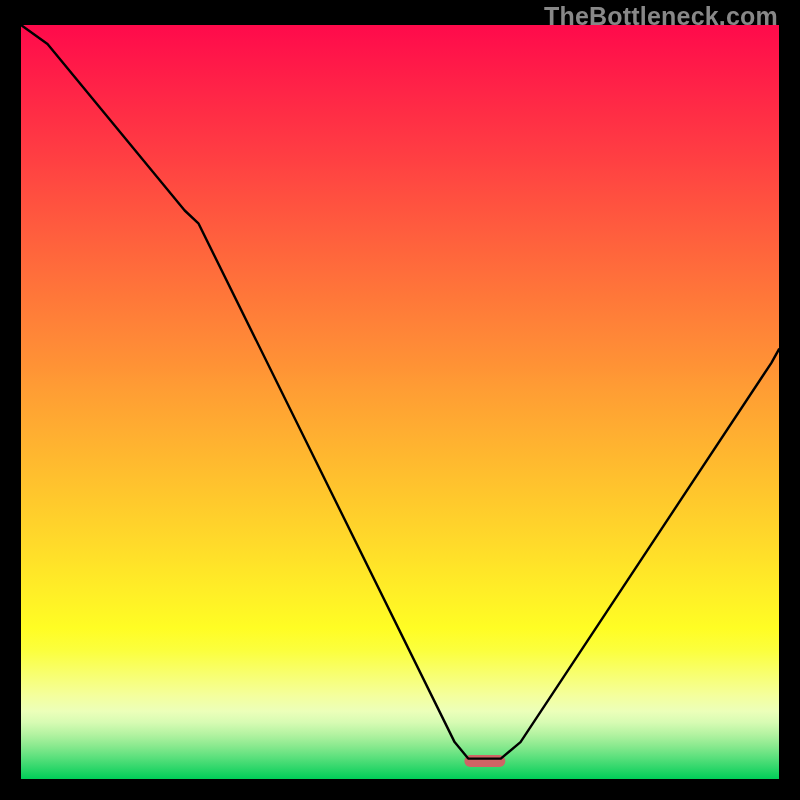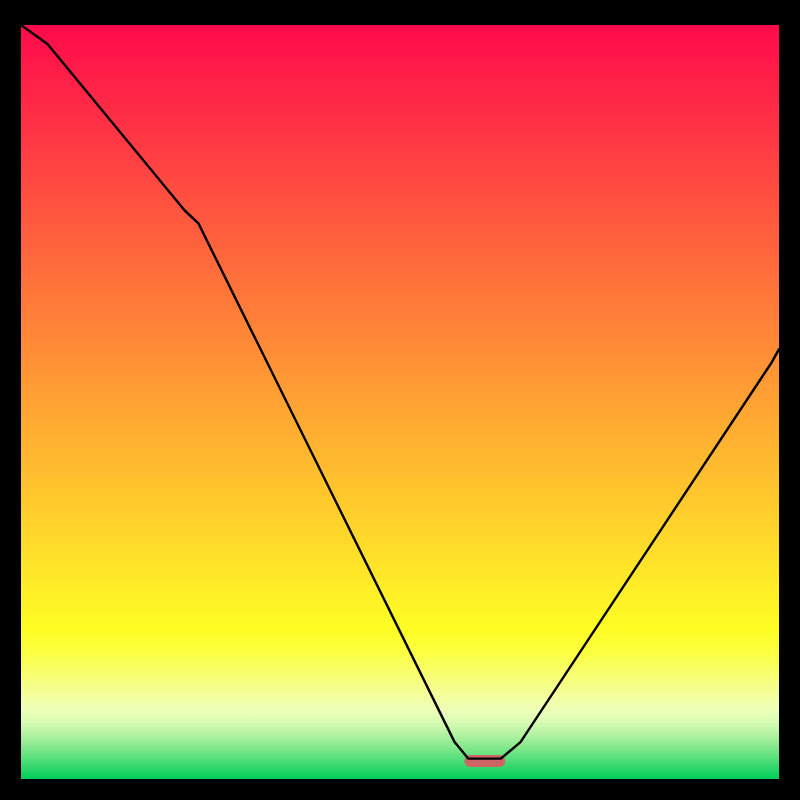--- a/index.html
+++ b/index.html
@@ -89,13 +89,14 @@
             <stop offset="97%" stop-color="#5fe17e"></stop>
             <stop offset="98.5%" stop-color="#30d76b"></stop>
             <stop offset="100%" stop-color="#00cd58"></stop>
           </linearGradient>
       </defs>
       <rect x="0" y="0" width="758" height="754" fill="url(#bg-grad)"></rect>
       <rect id="marker-rect" rx="6" ry="6" x="443.4" y="729.9" width="40.9" height="12.1" fill="#cf6465"></rect>
       <path id="curve-path" fill="none" stroke="#000" stroke-width="2.4" stroke-linecap="round" stroke-linejoin="round" d="M0.0 0.0 L26.5 18.9 L163.7 185.5 L177.4 198.3 L433.6 717.1 L447.2 733.6 L479.8 733.6 L499.5 717.1 L750.4 337.8 L758.0 324.2"></path>
     </svg>
   </div>
+  <div class="watermark">TheBottleneck.com</div>
 </div>
 
 </body></html>

